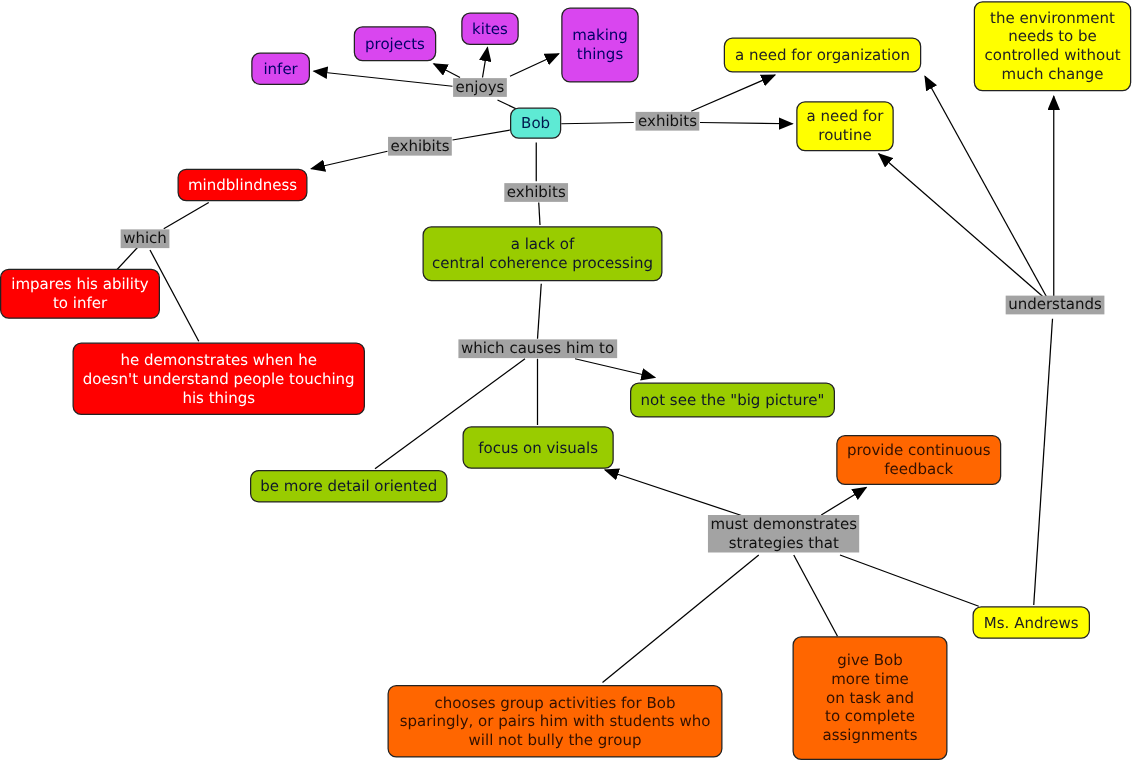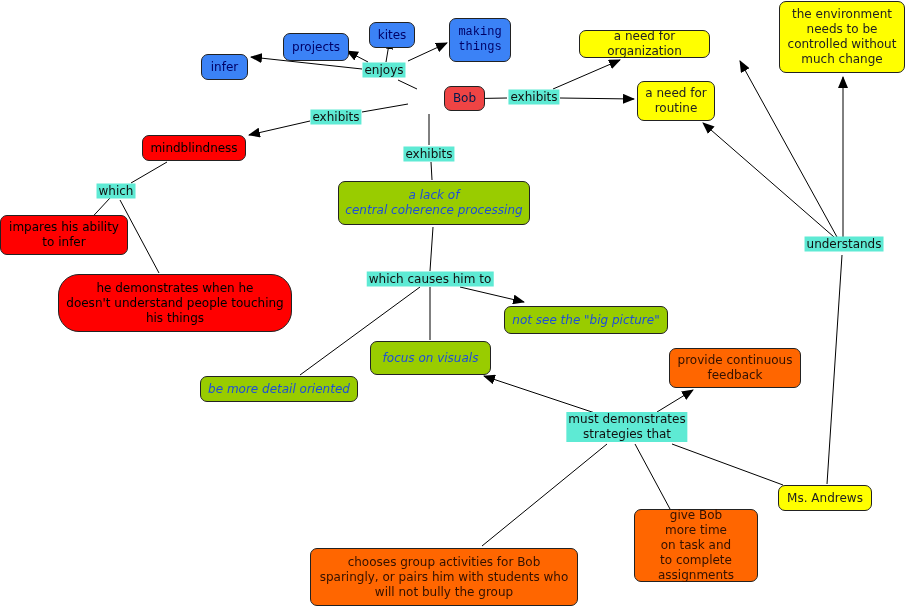--- a/index.html
+++ b/index.html
@@ -4,27 +4,27 @@
 <style>
   html, body { margin: 0; padding: 0; background: #ffffff; }
   body { width: 906px; height: 609px; position: relative; overflow: hidden;
          font-family: "DejaVu Sans", sans-serif; }
   #canvas { position: absolute; left: 0; top: 0; width: 906px; height: 609px; }
   svg#links { position: absolute; left: 0; top: 0; }
   .node { position: absolute; box-sizing: border-box; border: 1px solid #222;
           border-radius: 7px; display: flex; align-items: center; justify-content: center;
           text-align: center; font-size: 12px; line-height: 15px; color: #111;
           white-space: pre-line; cursor: pointer; }
-  .node.blue-dark { background: #3b82f6; color: #000066; margin-top: 12px; }
-  .node.blue-light { background: #ef4444; color: #001a4d; margin-left: 36px; }
-  .node.red { background: #ff0000; color: #000000; }
-  .node.green { background: #99cc00; color: #1d4ed8; font-style: italic; }
+  .node.blue-dark { background: #d946ef; color: #000066; }
+  .node.blue-light { background: #5eead4; color: #001a4d; }
+  .node.red { background: #ff0000; color: #ffffff; }
+  .node.green { background: #99cc00; color: #0f172a; }
   .node.yellow { background: #ffff00; color: #222; }
   .node.orange { background: #ff6600; color: #331100; }
-  .lp { position: absolute; background: #5eead4; font-size: 12px; line-height: 15px;
+  .lp { position: absolute; background: #a3a3a3; font-size: 12px; line-height: 15px;
         color: #111; text-align: center; white-space: pre-line; padding: 0 2px;
         transform: translate(-50%, -50%); cursor: default; }
 </style>
 </head>
 <body>
 
 <div id="canvas">
   <svg id="links" width="906" height="609">
     <defs>
       <marker id="arr" markerWidth="12" markerHeight="10" refX="11" refY="5" orient="auto" markerUnits="userSpaceOnUse">
@@ -68,52 +68,52 @@
       <line x1="595" y1="413" x2="484" y2="376" marker-end="url(#arr)"></line>
       <line x1="657" y1="412" x2="693" y2="390" marker-end="url(#arr)"></line>
       <line x1="607" y1="444" x2="482" y2="546"></line>
       <line x1="635" y1="444" x2="670" y2="509"></line>
     </g>
   </svg>
 
   <div class="node blue-dark" style="left:201px;top:42px;width:47px;height:26px;">infer</div>
   <div class="node blue-dark" style="left:283px;top:21px;width:66px;height:28px;">projects</div>
   <div class="node blue-dark" style="left:369px;top:10px;width:46px;height:26px;">kites</div>
-  <div class="node blue-dark" style="left:449px;top:6px;width:62px;height:44px;font-family:Liberation Mono, monospace;">making
+  <div class="node blue-dark" style="left:449px;top:6px;width:62px;height:60px;">making
 things</div>
 
   <div class="node blue-light" style="left:408px;top:86px;width:41px;height:25px;">Bob</div>
 
-  <div class="node yellow" style="left:579px;top:30px;width:131px;height:28px;">a need for organization</div>
+  <div class="node yellow" style="left:579px;top:30px;width:158px;height:28px;">a need for organization</div>
   <div class="node yellow" style="left:637px;top:81px;width:78px;height:40px;">a need for
 routine</div>
   <div class="node yellow" style="left:779px;top:1px;width:126px;height:72px;">the environment
 needs to be
 controlled without
 much change</div>
 
   <div class="node red" style="left:142px;top:135px;width:104px;height:26px;">mindblindness</div>
   <div class="node red" style="left:0px;top:215px;width:128px;height:40px;">impares his ability
 to infer</div>
-  <div class="node red" style="left:58px;top:274px;width:234px;height:58px;border-radius:21px;">he demonstrates when he
+  <div class="node red" style="left:58px;top:274px;width:234px;height:58px;">he demonstrates when he
 doesn't understand people touching
 his things</div>
 
   <div class="node green" style="left:338px;top:181px;width:192px;height:44px;">a lack of
 central coherence processing</div>
   <div class="node green" style="left:504px;top:306px;width:164px;height:28px;">not see the "big picture"</div>
   <div class="node green" style="left:370px;top:341px;width:121px;height:34px;">focus on visuals</div>
   <div class="node green" style="left:200px;top:376px;width:158px;height:26px;">be more detail oriented</div>
 
   <div class="node orange" style="left:669px;top:348px;width:132px;height:40px;">provide continuous
 feedback</div>
   <div class="node orange" style="left:310px;top:548px;width:268px;height:58px;">chooses group activities for Bob
 sparingly, or pairs him with students who
 will not bully the group</div>
-  <div class="node orange" style="left:634px;top:509px;width:124px;height:73px;">give Bob
+  <div class="node orange" style="left:634px;top:509px;width:124px;height:99px;">give Bob
 more time
 on task and
 to complete
 assignments</div>
 
   <div class="node yellow" style="left:778px;top:485px;width:94px;height:26px;">Ms. Andrews</div>
 
   <div class="lp" style="left:384px;top:70px;">enjoys</div>
   <div class="lp" style="left:336px;top:117px;">exhibits</div>
   <div class="lp" style="left:429px;top:154px;">exhibits</div>

